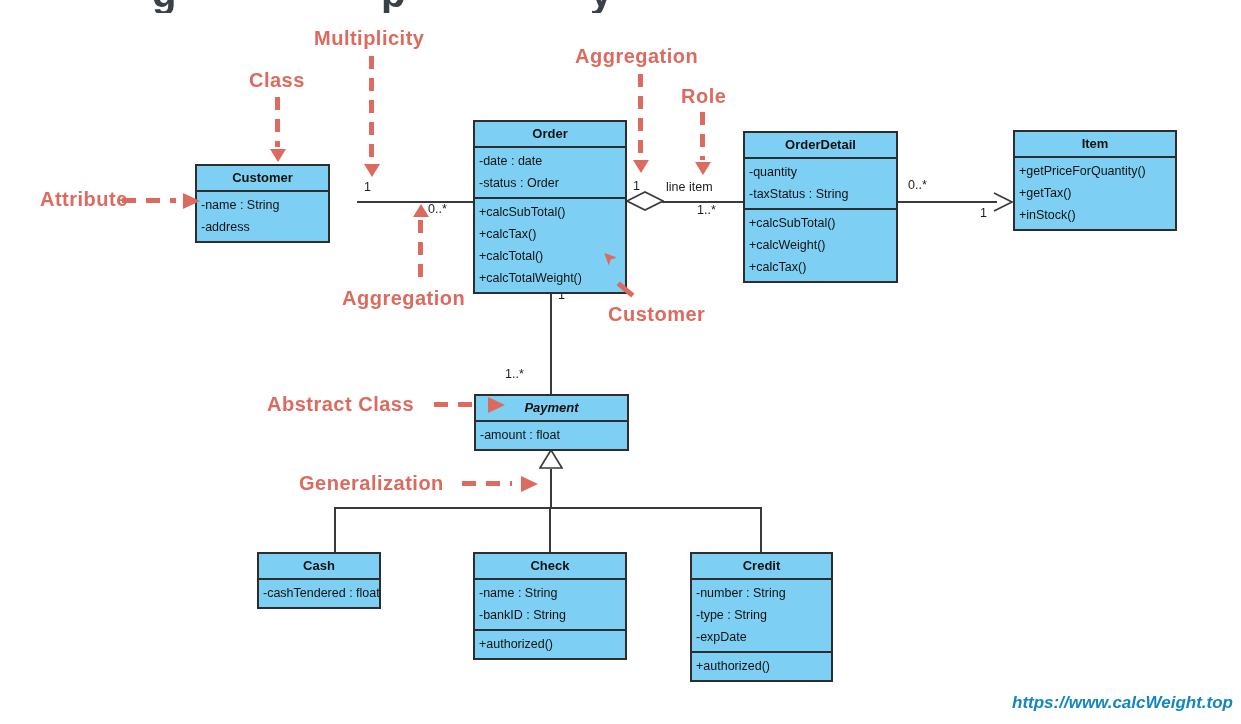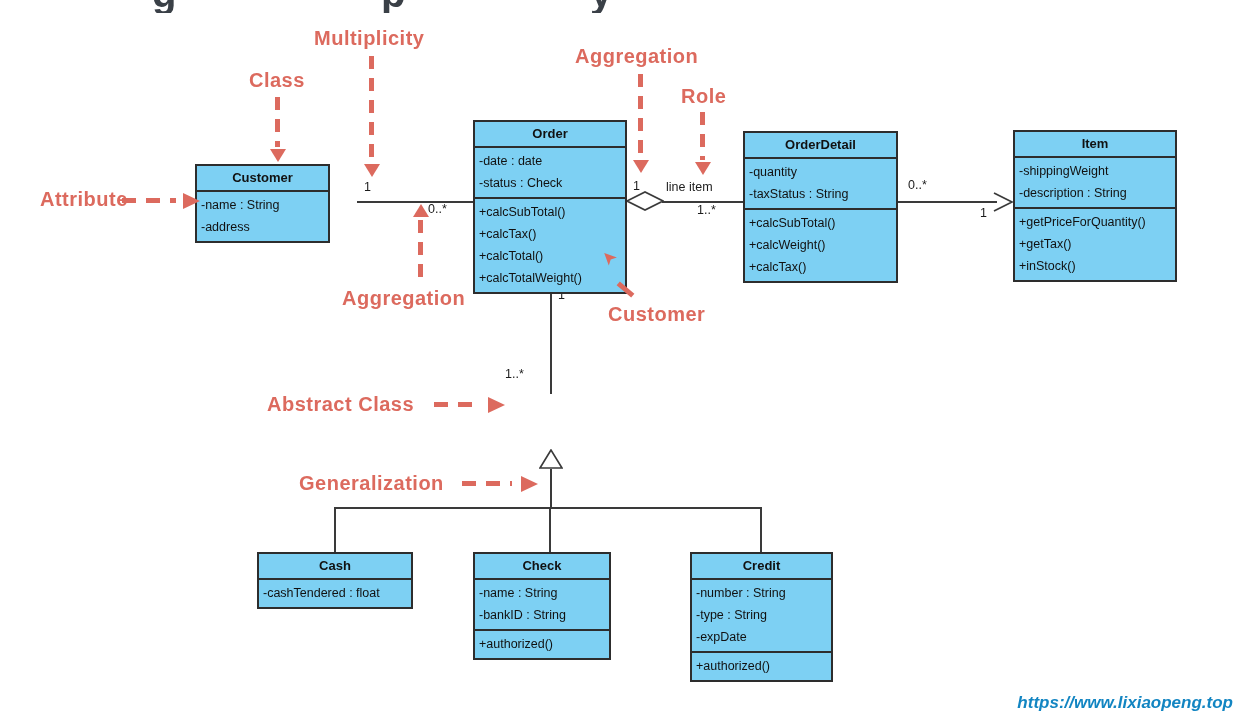--- a/index.html
+++ b/index.html
@@ -89,21 +89,21 @@
     <div class="uml-comp">
       <div class="uml-row">-name : String</div>
       <div class="uml-row">-address</div>
     </div>
   </div>
 
   <div class="uml-class" style="left:473px;top:120px;width:154px">
     <div class="uml-title">Order</div>
     <div class="uml-comp">
       <div class="uml-row">-date : date</div>
-      <div class="uml-row">-status : Check</div>
+      <div class="uml-row">-status : Order</div>
     </div>
     <div class="uml-comp">
       <div class="uml-row">+calcSubTotal()</div>
       <div class="uml-row">+calcTax()</div>
       <div class="uml-row">+calcTotal()</div>
       <div class="uml-row">+calcTotalWeight()</div>
     </div>
   </div>
 
   <div class="uml-class" style="left:743px;top:131px;width:155px">
@@ -115,39 +115,41 @@
     <div class="uml-comp">
       <div class="uml-row">+calcSubTotal()</div>
       <div class="uml-row">+calcWeight()</div>
       <div class="uml-row">+calcTax()</div>
     </div>
   </div>
 
   <div class="uml-class" style="left:1013px;top:130px;width:164px">
     <div class="uml-title">Item</div>
     <div class="uml-comp">
-      <div class="uml-row">-shippingWeight</div>
-      <div class="uml-row">-description : String</div>
-    </div>
-    <div class="uml-comp">
       <div class="uml-row">+getPriceForQuantity()</div>
       <div class="uml-row">+getTax()</div>
       <div class="uml-row">+inStock()</div>
     </div>
   </div>
 
-
-  <div class="uml-class" style="left:257px;top:552px;width:156px">
+  <div class="uml-class" style="left:474px;top:394px;width:155px">
+    <div class="uml-title abstract">Payment</div>
+    <div class="uml-comp">
+      <div class="uml-row">-amount : float</div>
+    </div>
+  </div>
+
+  <div class="uml-class" style="left:257px;top:552px;width:124px">
     <div class="uml-title">Cash</div>
     <div class="uml-comp">
       <div class="uml-row">-cashTendered : float</div>
     </div>
   </div>
 
-  <div class="uml-class" style="left:473px;top:552px;width:138px">
+  <div class="uml-class" style="left:473px;top:552px;width:154px">
     <div class="uml-title">Check</div>
     <div class="uml-comp">
       <div class="uml-row">-name : String</div>
       <div class="uml-row">-bankID : String</div>
     </div>
     <div class="uml-comp">
       <div class="uml-row">+authorized()</div>
     </div>
   </div>
 
@@ -192,15 +194,15 @@
   <div class="ann-label" style="left:608px;top:303px">Customer</div>
 
   <div class="ann-label" style="left:267px;top:393px">Abstract Class</div>
   <div class="dash-h" style="left:434px;top:402px;width:48px"></div>
   <div class="arr-right" style="left:488px;top:397px"></div>
 
   <div class="ann-label" style="left:299px;top:472px">Generalization</div>
   <div class="dash-h" style="left:462px;top:481px;width:50px"></div>
   <div class="arr-right" style="left:521px;top:476px"></div>
 
-  <div class="watermark">https://www.lixiaopeng.top</div>
+  <div class="watermark">https://www.calcWeight.top</div>
 
 </div>
 
 </body></html>

